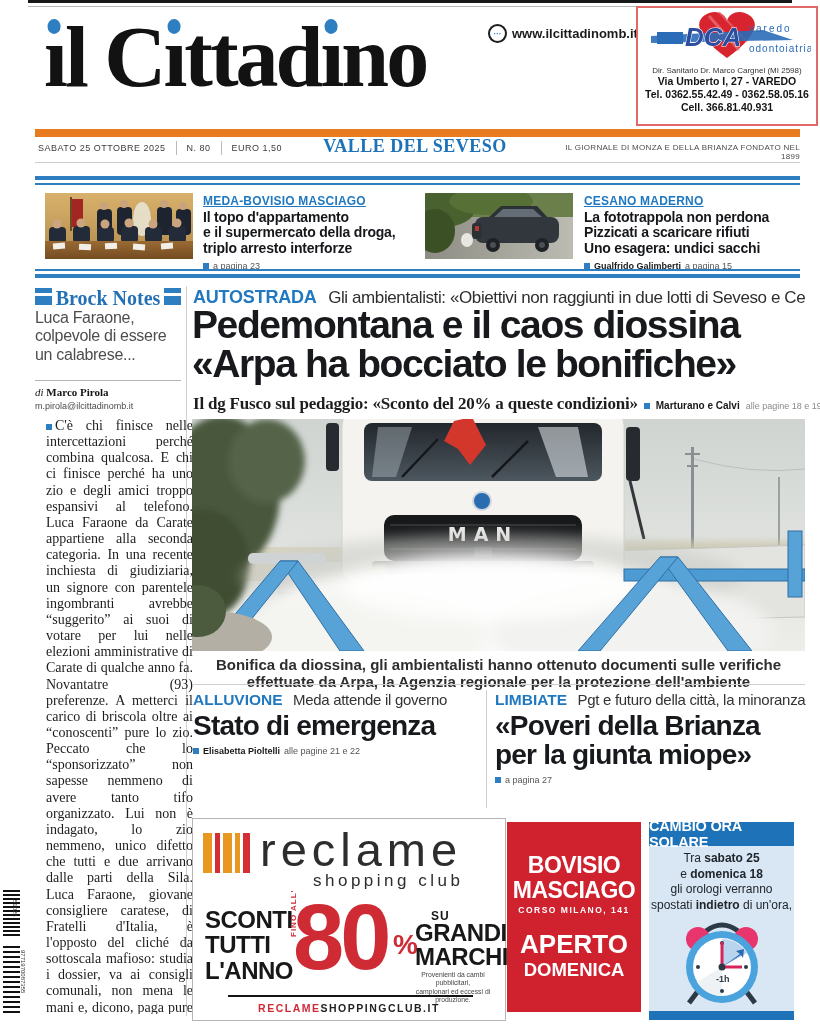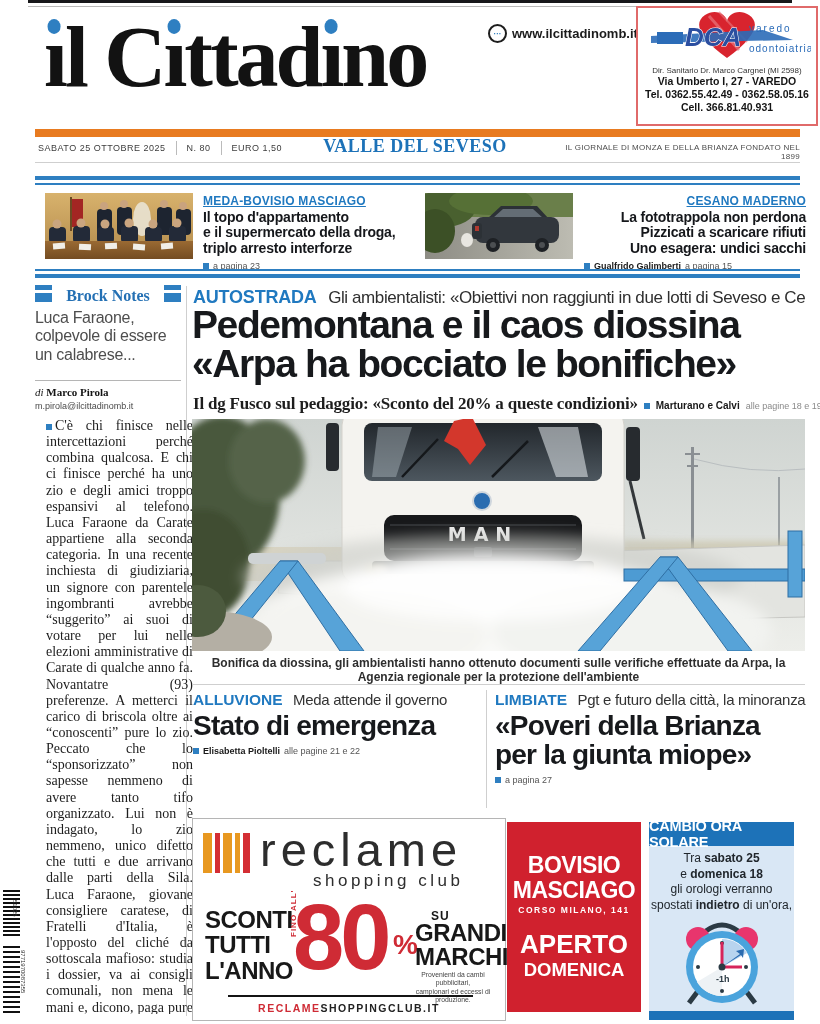--- a/index.html
+++ b/index.html
@@ -48,21 +48,21 @@
   .strip-head{font-size:14px;line-height:1.1;font-weight:800;color:#15171b;letter-spacing:-.2px;margin-top:2px;}
   .ref-row{display:flex;align-items:center;gap:4px;margin-top:5px;font-size:9px;color:#555;}
   .bsq{width:7px;height:7px;background:#2e7fc1;display:inline-block;flex:0 0 auto;}
   .bsq.small{width:6px;height:6px;}
   .ref-name{font-weight:700;color:#191919;}
 
   
   .colrule{left:186px;top:286px;width:1px;height:730px;background:#cfcfcf;}
   .bn-head{left:35px;top:287px;width:146px;display:flex;align-items:center;justify-content:space-between;}
   .bn-sq{width:17px;height:9px;background:#2e7fc1;border-top:3px solid #fff;box-shadow:0 -5px 0 #2e7fc1;}
-  .bn-title-txt{font-family:"Liberation Serif",serif;font-weight:700;font-size:16px;color:#2470b4;}
+  .bn-title-txt{font-family:"Liberation Serif",serif;font-weight:700;font-size:20px;color:#2470b4;}
   .bn-sub{left:35px;top:309px;width:150px;font-size:16px;line-height:1.15;font-weight:400;color:#4e4e4e;letter-spacing:-.3px;}
   .bn-rule{left:35px;top:380px;width:146px;height:1px;background:#b5b5b5;}
   .bn-by{left:35px;top:386px;font-family:"Liberation Serif",serif;font-size:11px;color:#141414;}
   .bn-by i{font-style:italic;font-weight:400;}
   .bn-by b{font-weight:700;}
   .bn-mail{left:35px;top:401px;font-size:9px;color:#4a4a4a;}
   .bn-body{left:46px;top:418px;width:147px;height:596px;font-family:"Liberation Serif",serif;
            font-size:14px;line-height:1.155;text-align:justify;color:#1d1d1d;overflow:hidden;}
   .bn-body .bsq{width:6px;height:6px;margin-right:3px;}
 
@@ -78,21 +78,21 @@
   .ms-kickrow{left:193px;top:287px;width:612px;white-space:nowrap;overflow:hidden;}
   .ms-kicker{font-size:18px;font-weight:800;color:#2079c0;letter-spacing:-.2px;}
   .ms-kicktext{font-size:17px;color:#2f2f2f;letter-spacing:-.4px;margin-left:7px;}
   .ms-head{left:192px;top:305px;width:616px;font-size:39px;line-height:1.0;font-weight:800;
            letter-spacing:-1.4px;color:#17191c;}
   .ms-subrow{left:193px;top:394px;width:615px;display:flex;align-items:baseline;gap:6px;white-space:nowrap;}
   .ms-sub{font-family:"Liberation Serif",serif;font-weight:700;font-size:17px;color:#1d1d1d;letter-spacing:-.2px;text-align:right;}
   .ms-by{font-size:10px;font-weight:700;color:#191919;}
   .ms-pages{font-size:9px;color:#8a8a8a;}
   .main-photo{left:192px;top:419px;width:613px;height:232px;overflow:hidden;background:#d8dbd7;}
-  .caption{left:192px;top:656px;width:613px;text-align:center;font-size:12px;font-weight:700;color:#2e2e2e;}
+  .caption{left:192px;top:656px;width:613px;text-align:center;font-size:15px;font-weight:700;color:#2e2e2e;}
   .secrule-h{left:192px;top:684px;width:613px;height:1px;background:#cfcfcf;}
   .secrule-v{left:486px;top:690px;width:1px;height:118px;background:#cfcfcf;}
 
   
   .sec-kickrow{white-space:nowrap;overflow:hidden;}
   .sec-kicker{font-size:15.5px;font-weight:800;color:#2079c0;}
   .sec-kicktext{font-size:15px;color:#333;letter-spacing:-.3px;margin-left:6px;}
   .sec-head{font-size:28px;line-height:1.03;font-weight:800;letter-spacing:-.8px;color:#17191c;margin-top:3px;}
 
   
@@ -270,21 +270,21 @@
       <rect x="47" y="30" width="10" height="16" rx="3" fill="#2c3136"></rect>
       <rect x="50" y="33" width="4" height="5" fill="#b03a30"></rect>
       <circle cx="68" cy="52" r="7" fill="#1e2125"></circle>
         <circle cx="68" cy="52" r="3" fill="#4c4f52"></circle>
       <circle cx="117" cy="52" r="7" fill="#1e2125"></circle>
         <circle cx="117" cy="52" r="3" fill="#4c4f52"></circle>
       <ellipse cx="42" cy="47" rx="6" ry="7" fill="#e8e6e0"></ellipse>
     </svg>
   </div>
 
-  <div class="abs" style="left:584px;top:194px;width:222px;text-align:right;">
+  <div class="abs" style="left:584px;top:194px;width:222px;">
     <div class="kicker strip-kicker">CESANO MADERNO</div>
     <div class="strip-head">
       <div>La fototrappola non perdona</div>
       <div>Pizzicati a scaricare rifiuti</div>
       <div>Uno esagera: undici sacchi</div>
     </div>
     <div class="ref-row">
       <span class="bsq small"></span>
       <span class="ref-name">Gualfrido Galimberti</span>
       <span>a pagina 15</span>

